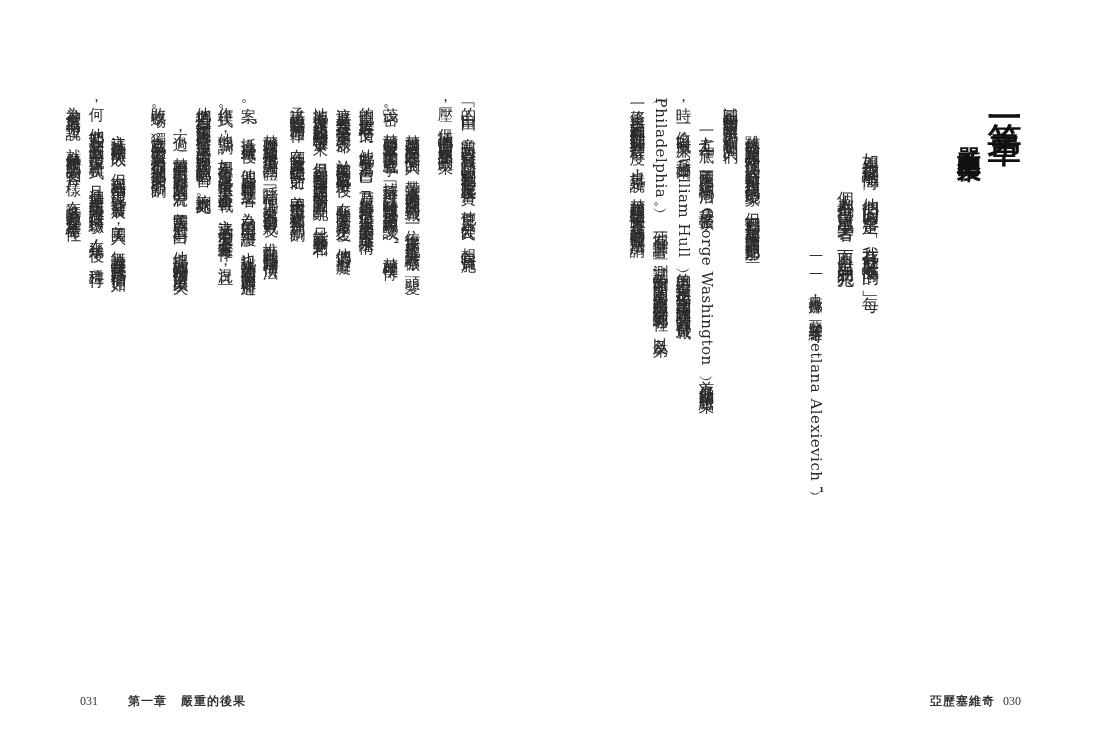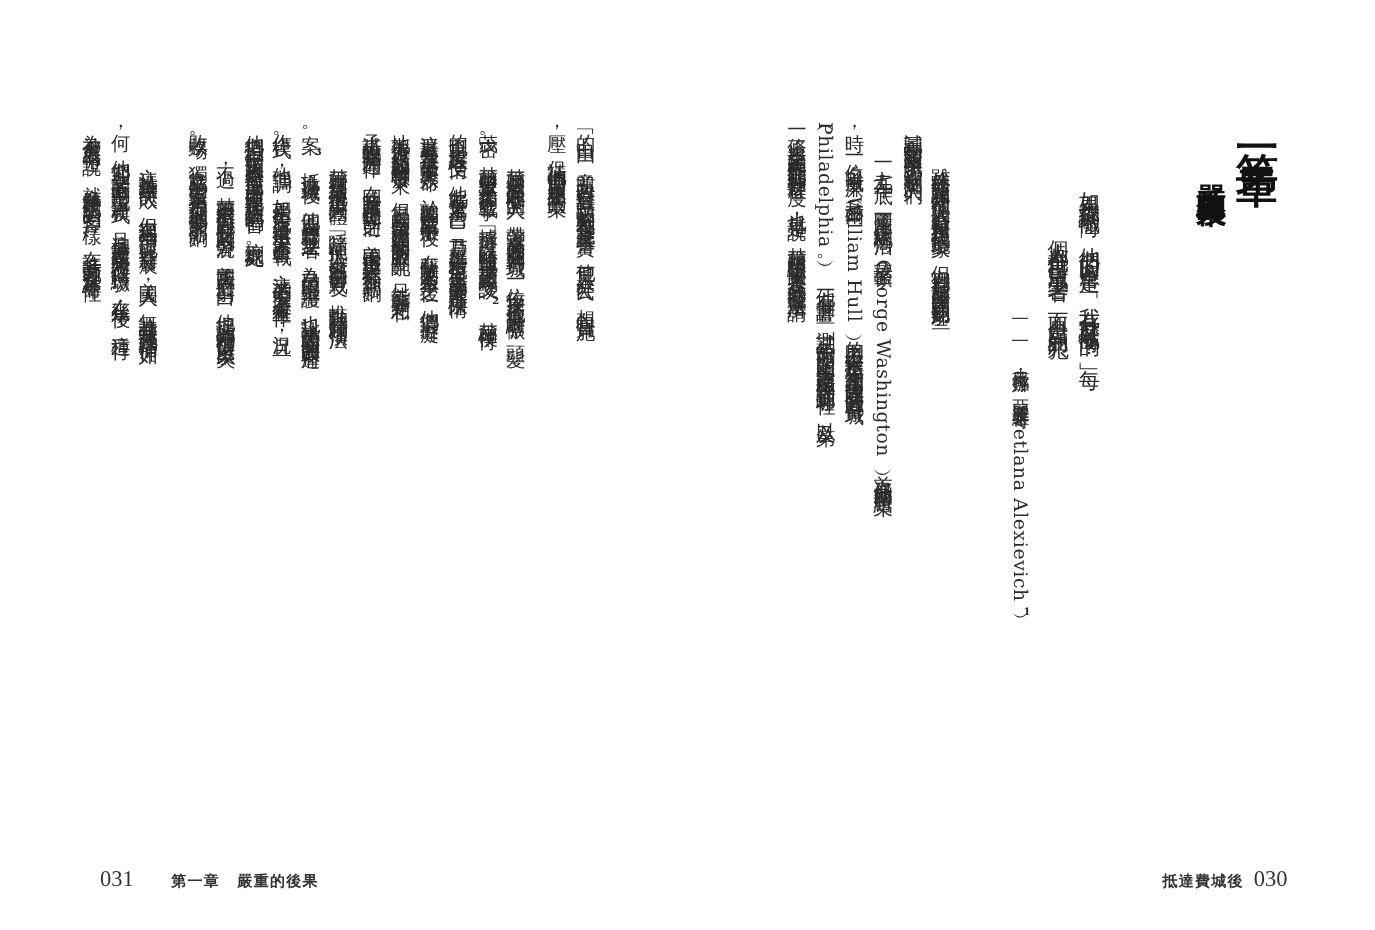--- a/index.html
+++ b/index.html
@@ -37,21 +37,21 @@
       font-family: "DejaVu Serif", serif;
     }
     .attrib {
       position: absolute; writing-mode: vertical-rl; text-orientation: upright;
       font-size: 14px; letter-spacing: 2.4px; color: #2a2a2a; white-space: nowrap;
     }
     .footer {
       position: absolute; top: 693px; font-size: 12.5px; color: #333;
       font-family: "DejaVu Serif", serif; white-space: nowrap;
     }
-    .footer .folio { font-family: "Liberation Serif", serif; font-size: 18px; }
+    .footer .folio { font-family: "Liberation Serif", serif; font-size: 12px; }
     .footer .running { font-weight: bold; font-size: 12px; letter-spacing: 1px; }
   </style>
 </head>
 <body>
 
 <div class="spread">
 
   <div class="page page-right">
     <div class="chapter-num" style="left:432px; top:95px;">第一章</div>
     <div class="chapter-title" style="left:403px; top:128px;">嚴重的後果</div>
@@ -63,21 +63,21 @@
     <div id="right-cols">
         <div class="vcol" style="left: 194px; top: 122px;"><span>雖然外國遊說和外國代理人的盛行是相對現代的現象，但它們都起源於美國建國初期那些</span></div>
         <div class="vcol" style="left: 172px; top: 95px;"><span>試圖利用新國家賦予「新權利」的人們。</span></div>
         <div class="vcol" style="left: 148px; top: 122px;"><span>一七九二年底，美國第一任總統喬治．華盛頓（</span><span class="latin">George Washington</span><span>）首次任期即將結束</span></div>
         <div class="vcol" style="left: 125px; top: 95px;"><span>時，一位名叫威廉．赫爾（</span><span class="latin">William Hull</span><span>）的男子從維吉尼亞州來到美國建國時的首都費城</span></div>
         <div class="vcol" style="left: 102px; top: 95px;"><span>（</span><span class="latin">Philadelphia</span><span>）。他有一個計畫：測試三年前剛頒定的美國新憲法極限到底到哪裡，以及第</span></div>
         <div class="vcol" style="left: 79px; top: 95px;"><span>一修正案規定的權利能延伸到什麼程度。也就是說，赫爾想檢驗美國人是否真的擁有憲法所謂</span></div>
       </div>
 
     <div class="footer" style="left:380px;">
-      <span class="running">抵達費城後</span>
+      <span class="running">亞歷塞維奇</span>
       <span class="folio" style="margin-left:4px;">030</span>
     </div>
   </div>
 
   <div class="page page-left">
     <div id="left-cols">
         <div class="vcol" style="left: 460px; top: 95px;"><span>的「自由」，意即向政府官員「請願」的權利是否能真正落實。他只是一介公民，想向官員施</span></div>
         <div class="vcol" style="left: 437px; top: 95px;"><span>壓，促請他們通過民眾想要的政策。</span></div>
         <div class="vcol" style="left: 404px; top: 122px;"><span>赫爾是個虛榮心旺盛的人，帶著漂亮的履歷來到費城，一位作家形容他「外表驕傲，頭髮</span></div>
         <div class="vcol" style="left: 382px; top: 95px;"><span>茂密」。赫爾曾經率軍參加獨立戰爭，據稱「可以隨時隨地與華盛頓總統交談」。</span><span class="fn">2</span><span>赫爾仗恃</span></div>

